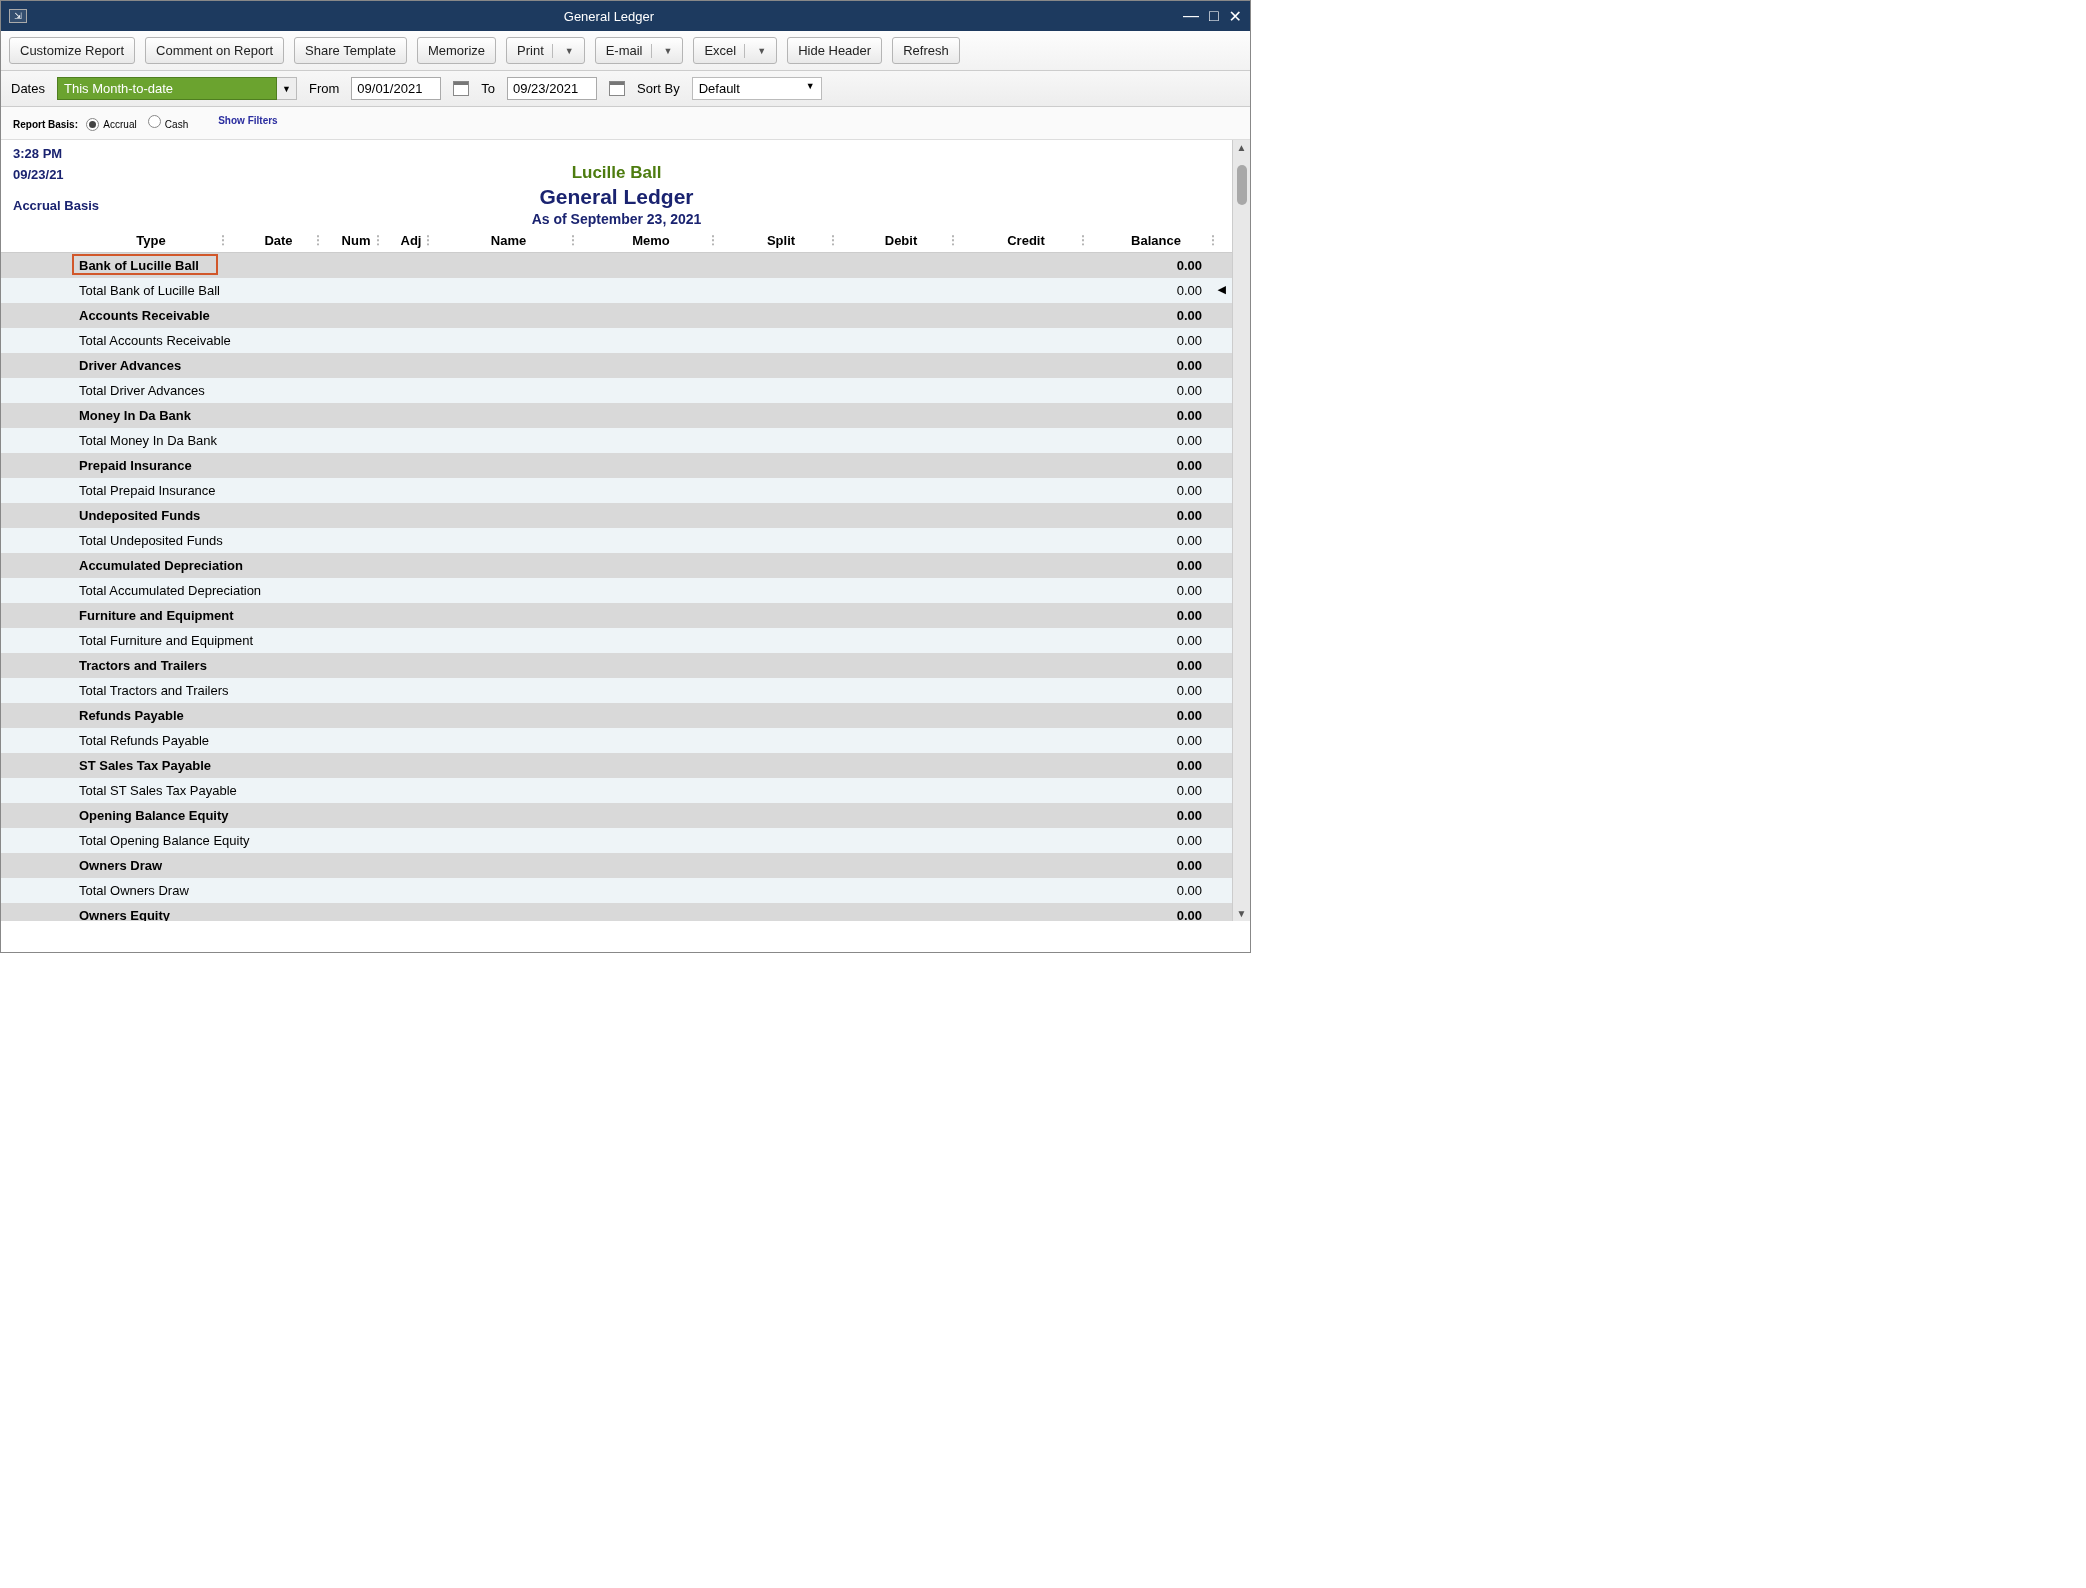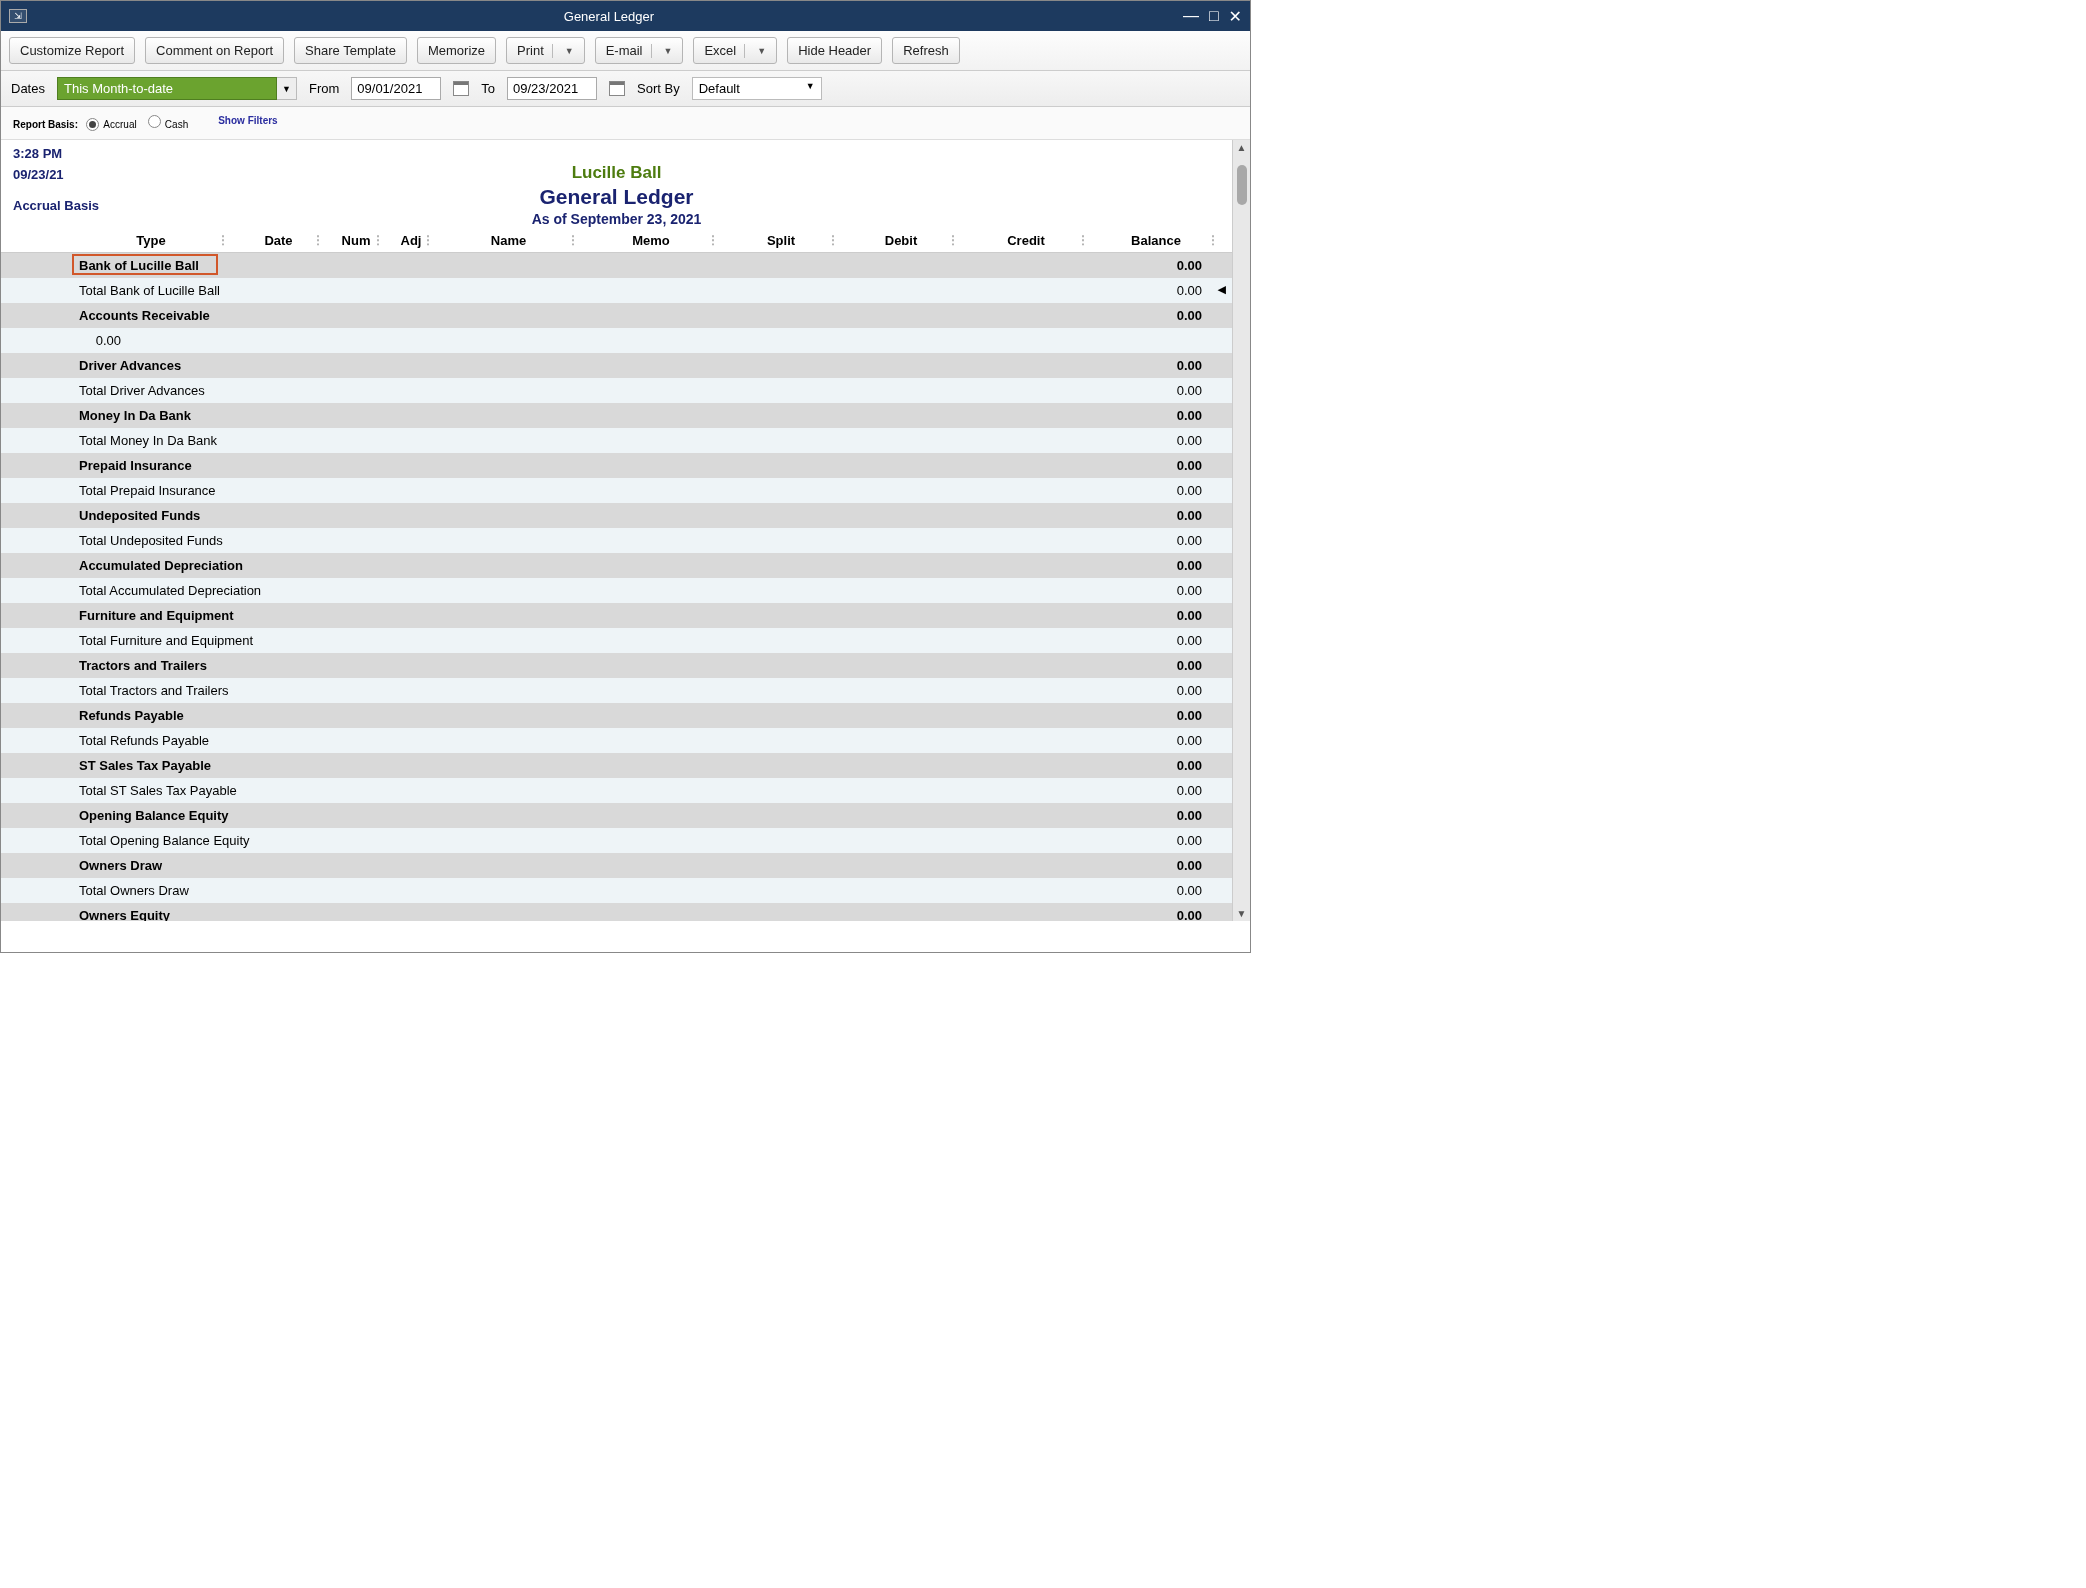--- a/index.html
+++ b/index.html
@@ -374,20 +374,21 @@
         <div class="row total" style="position: relative;">
           <div class="label">Total Bank of Lucille Ball</div>
           <div class="bal">0.00</div>
           <span class="end-arrow">◀</span>
         </div>
         <div class="row header">
           <div class="label">Accounts Receivable</div>
           <div class="bal">0.00</div>
         </div>
         <div class="row total">
+          <div class="label">Total Accounts Receivable</div>
           <div class="bal">0.00</div>
         </div>
         <div class="row header">
           <div class="label">Driver Advances</div>
           <div class="bal">0.00</div>
         </div>
         <div class="row total">
           <div class="label">Total Driver Advances</div>
           <div class="bal">0.00</div>
         </div>

